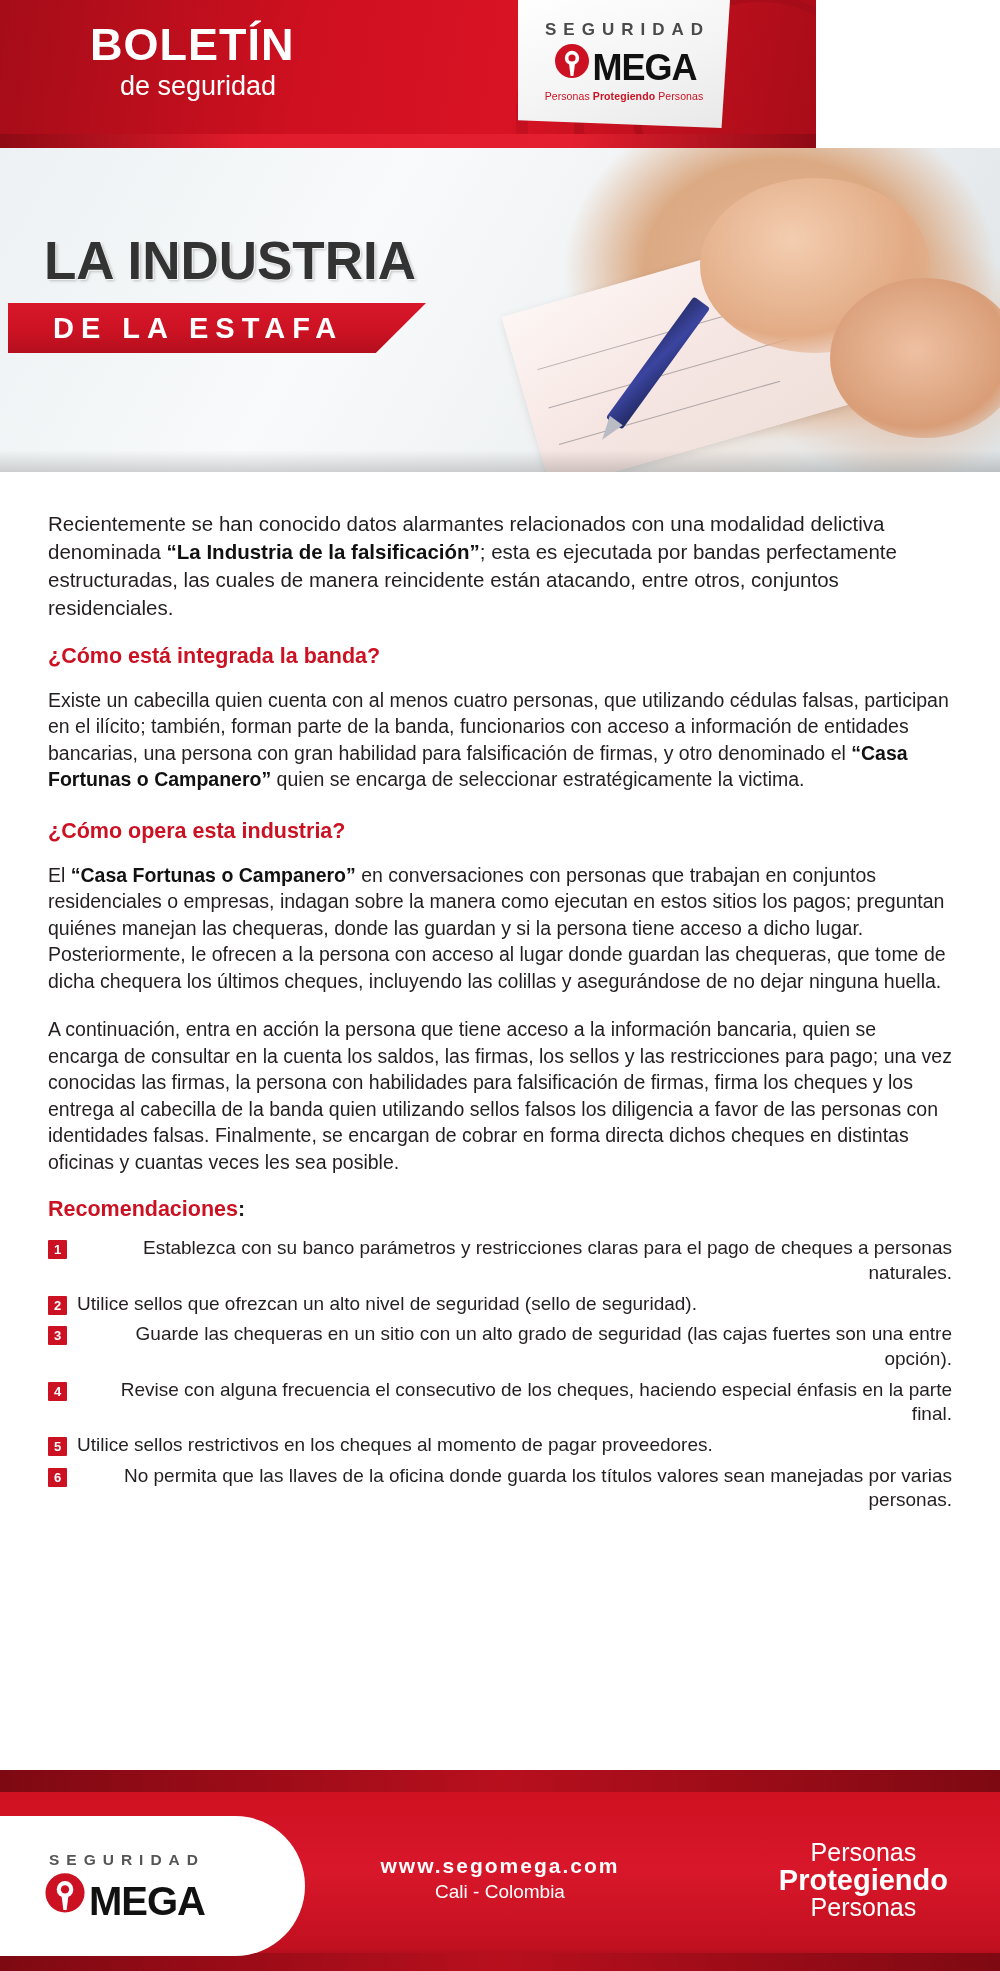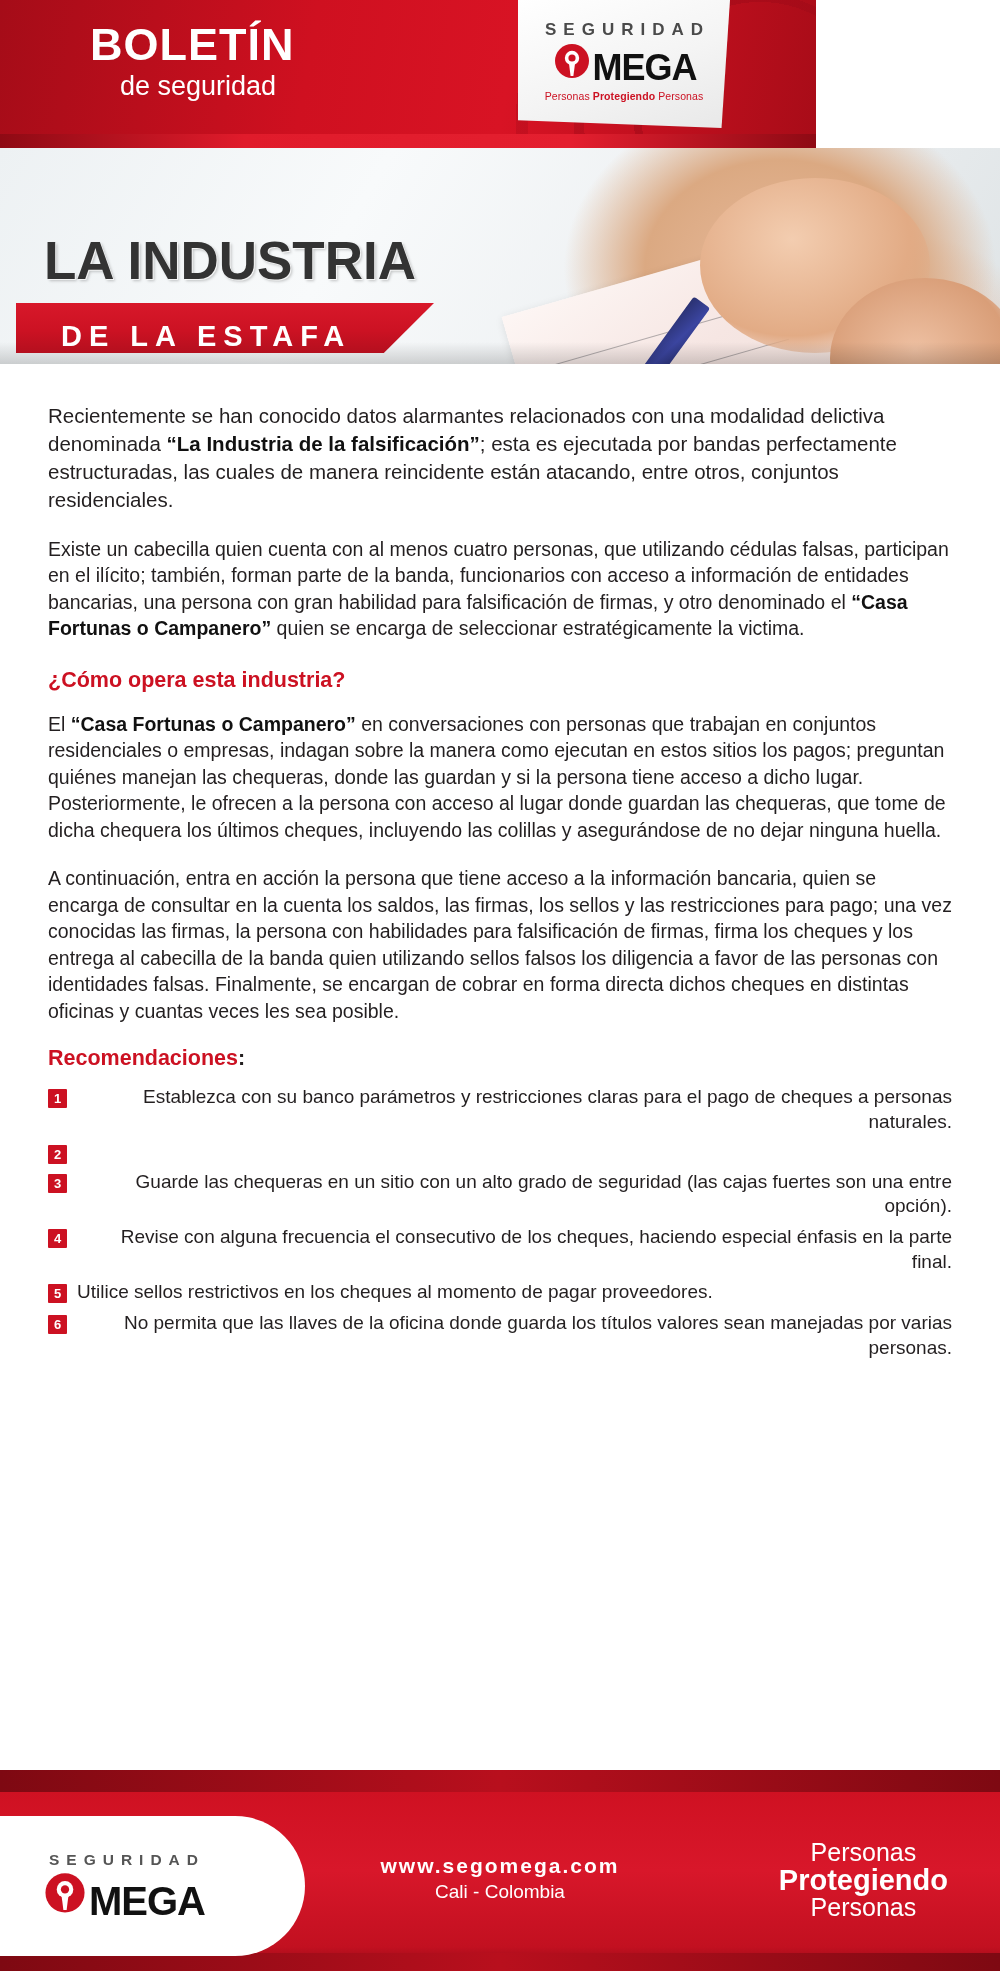--- a/index.html
+++ b/index.html
@@ -100,21 +100,21 @@
     color: #cc1122;
     margin-top: 4px;
     letter-spacing: 0.1px;
   }
   .brand-tag b { font-weight: bold; }
 
   
   .hero {
     position: relative;
     width: 1000px;
-    height: 216px;
+    height: 324px;
     overflow: hidden;
     background: linear-gradient(135deg, #eef2f4 0%, #f7f9fa 40%, #e9edef 100%);
     padding-left: 28px;
   }
   .hero-photo {
     position: absolute;
     inset: 0;
     background:
       radial-gradient(ellipse 300px 240px at 780px 120px, #e7b99a 0%, #dba982 45%, rgba(219,169,130,0) 72%),
       radial-gradient(ellipse 210px 180px at 900px 210px, #e3ad89 0%, rgba(227,173,137,0) 70%),
@@ -174,28 +174,28 @@
     font-size: 53px;
     font-weight: bold;
     color: #333333;
     letter-spacing: 0px;
     line-height: 1;
     text-shadow: 1px 1px 0 rgba(255,255,255,0.8), 2px 2px 3px rgba(0,0,0,0.22);
     z-index: 3;
   }
   .hero-ribbon {
     position: absolute;
-    left: 16px;
+    left: 8px;
     top: 155px;
     width: 418px;
     height: 50px;
     background: linear-gradient(180deg, #d8182a 0%, #cc1223 55%, #b40f1e 100%);
     clip-path: polygon(0 0, 100% 0, 88% 100%, 0 100%);
     display: flex;
-    align-items: flex-end;
+    align-items: center;
     z-index: 3;
     box-shadow: 0 3px 6px rgba(0,0,0,0.22);
   }
   .hero-ribbon span {
     margin-left: 45px;
     font-size: 29px;
     font-weight: bold;
     color: #ffffff;
     letter-spacing: 7px;
   }
@@ -387,38 +387,40 @@
     <span>DE LA ESTAFA</span>
   </div>
 
   <div class="hero-shadow-bottom"></div>
 </div>
 
 <div class="content">
 
   <p class="para intro"><span>Recientemente se han conocido datos alarmantes relacionados con una modalidad delictiva denominada </span><b>“La Industria de la falsificación”</b><span>; esta es ejecutada por bandas perfectamente estructuradas, las cuales de manera reincidente están atacando, entre otros, conjuntos residenciales.</span></p>
 
+  <h2 class="section-head">¿Cómo está integrada la banda?</h2>
 
   <p class="para"><span>Existe un cabecilla quien cuenta con al menos cuatro personas, que utilizando cédulas falsas, participan en el ilícito; también, forman parte de la banda, funcionarios con acceso a información de entidades bancarias, una persona con gran habilidad para falsificación de firmas, y otro denominado el </span><b>“Casa Fortunas o Campanero”</b><span> quien se encarga de seleccionar estratégicamente la victima.</span></p>
 
   <h2 class="section-head spaced">¿Cómo opera esta industria?</h2>
 
   <p class="para"><span>El </span><b>“Casa Fortunas o Campanero”</b><span> en conversaciones con personas que trabajan en conjuntos residenciales o empresas, indagan sobre la manera como ejecutan en estos sitios los pagos; preguntan quiénes manejan las chequeras, donde las guardan y si la persona tiene acceso a dicho lugar. Posteriormente, le ofrecen a la persona con acceso al lugar donde guardan las chequeras, que tome de dicha chequera los últimos cheques, incluyendo las colillas y asegurándose de no dejar ninguna huella.</span></p>
 
   <p class="para">A continuación, entra en acción la persona que tiene acceso a la información bancaria, quien se encarga de consultar en la cuenta los saldos, las firmas, los sellos y las restricciones para pago; una vez conocidas las firmas, la persona con habilidades para falsificación de firmas, firma los cheques y los entrega al cabecilla de la banda quien utilizando sellos falsos los diligencia a favor de las personas con identidades falsas. Finalmente, se encargan de cobrar en forma directa dichos cheques en distintas oficinas y cuantas veces les sea posible.</p>
 
   <h2 class="reco-head"><span>Recomendaciones</span><span class="colon">:</span></h2>
 
   <ul class="reco-list">
     <li class="reco-item">
       <span class="reco-num">1</span>
       <span class="reco-text">Establezca con su banco parámetros y restricciones claras para el pago de cheques a personas naturales.</span>
     </li>
     <li class="reco-item">
       <span class="reco-num">2</span>
+      <span class="reco-text">Utilice sellos que ofrezcan un alto nivel de seguridad (sello de seguridad).</span>
     </li>
     <li class="reco-item">
       <span class="reco-num">3</span>
       <span class="reco-text">Guarde las chequeras en un sitio con un alto grado de seguridad (las cajas fuertes son una entre opción).</span>
     </li>
     <li class="reco-item">
       <span class="reco-num">4</span>
       <span class="reco-text">Revise con alguna frecuencia el consecutivo de los cheques, haciendo especial énfasis en la parte final.</span>
     </li>
     <li class="reco-item">

